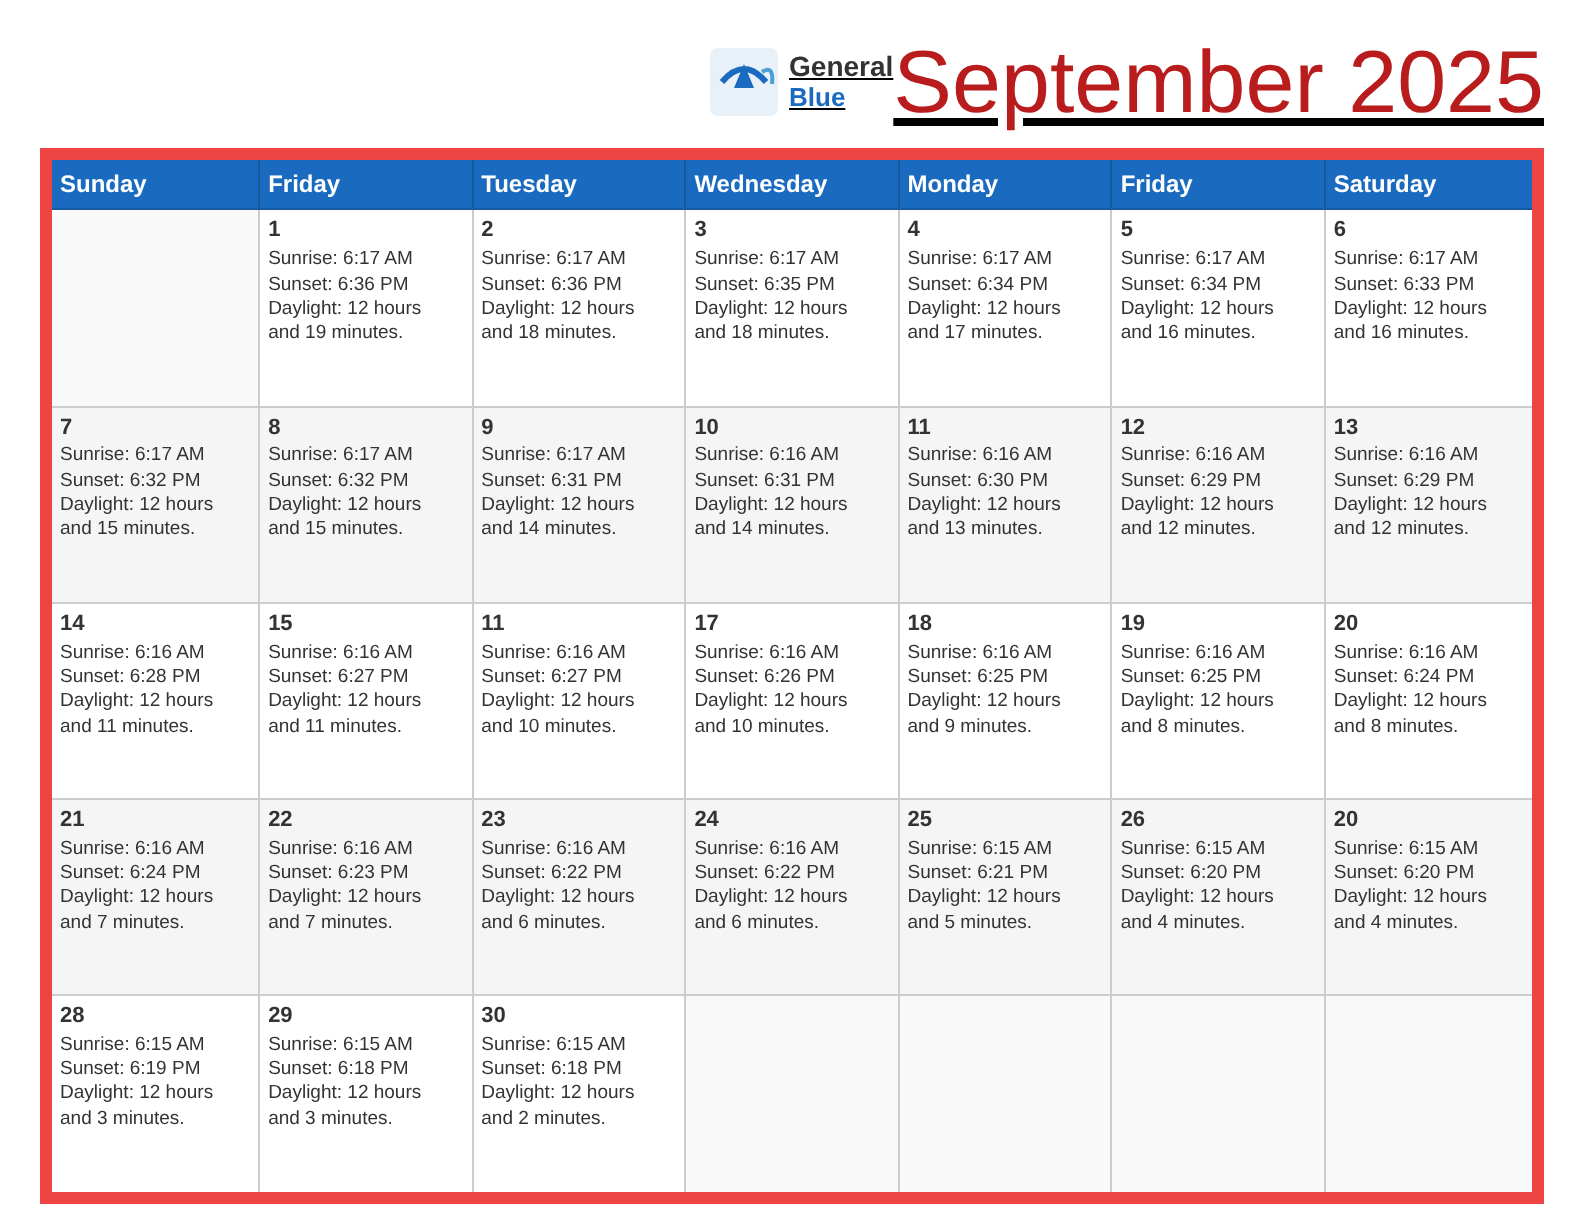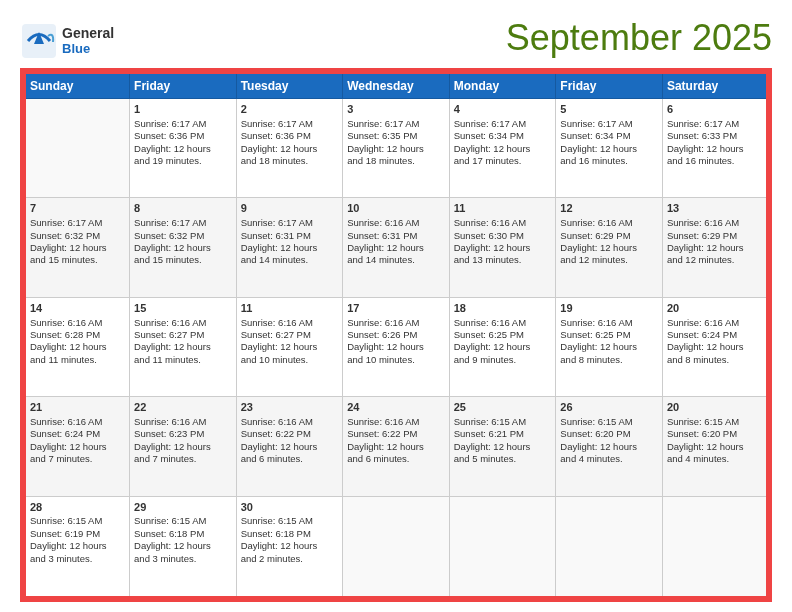--- a/index.html
+++ b/index.html
@@ -13,22 +13,23 @@
     .page {
       width: 792px;
       height: 612px;
       padding: 18px 20px 10px 20px;
       display: flex;
       flex-direction: column;
     }
     .header {
       display: flex;
       align-items: flex-start;
-      justify-content: space-between;
+      justify-content: flex-end;
       margin-bottom: 8px;
+      text-decoration: underline;
     }
     .logo {
       display: flex;
       align-items: center;
       gap: 4px;
       margin-top: 4px;
     }
     .logo-icon {
       width: 38px;
       height: 38px;
@@ -45,23 +46,23 @@
     }
     .logo-blue {
       font-size: 13px;
       font-weight: bold;
       color: #1a6bbf;
     }
     .title-block {
       text-align: right;
     }
     .month-title {
-      font-size: 36px;
+      font-size: 44px;
       font-weight: normal;
-      color: #4d7c0f;
+      color: #b91c1c;
       line-height: 1.1;
     }
     .location {
       font-size: 14px;
       color: #444;
     }
     .calendar {
       flex: 1;
       border: 6px solid #ef4444;
       border-collapse: collapse;

